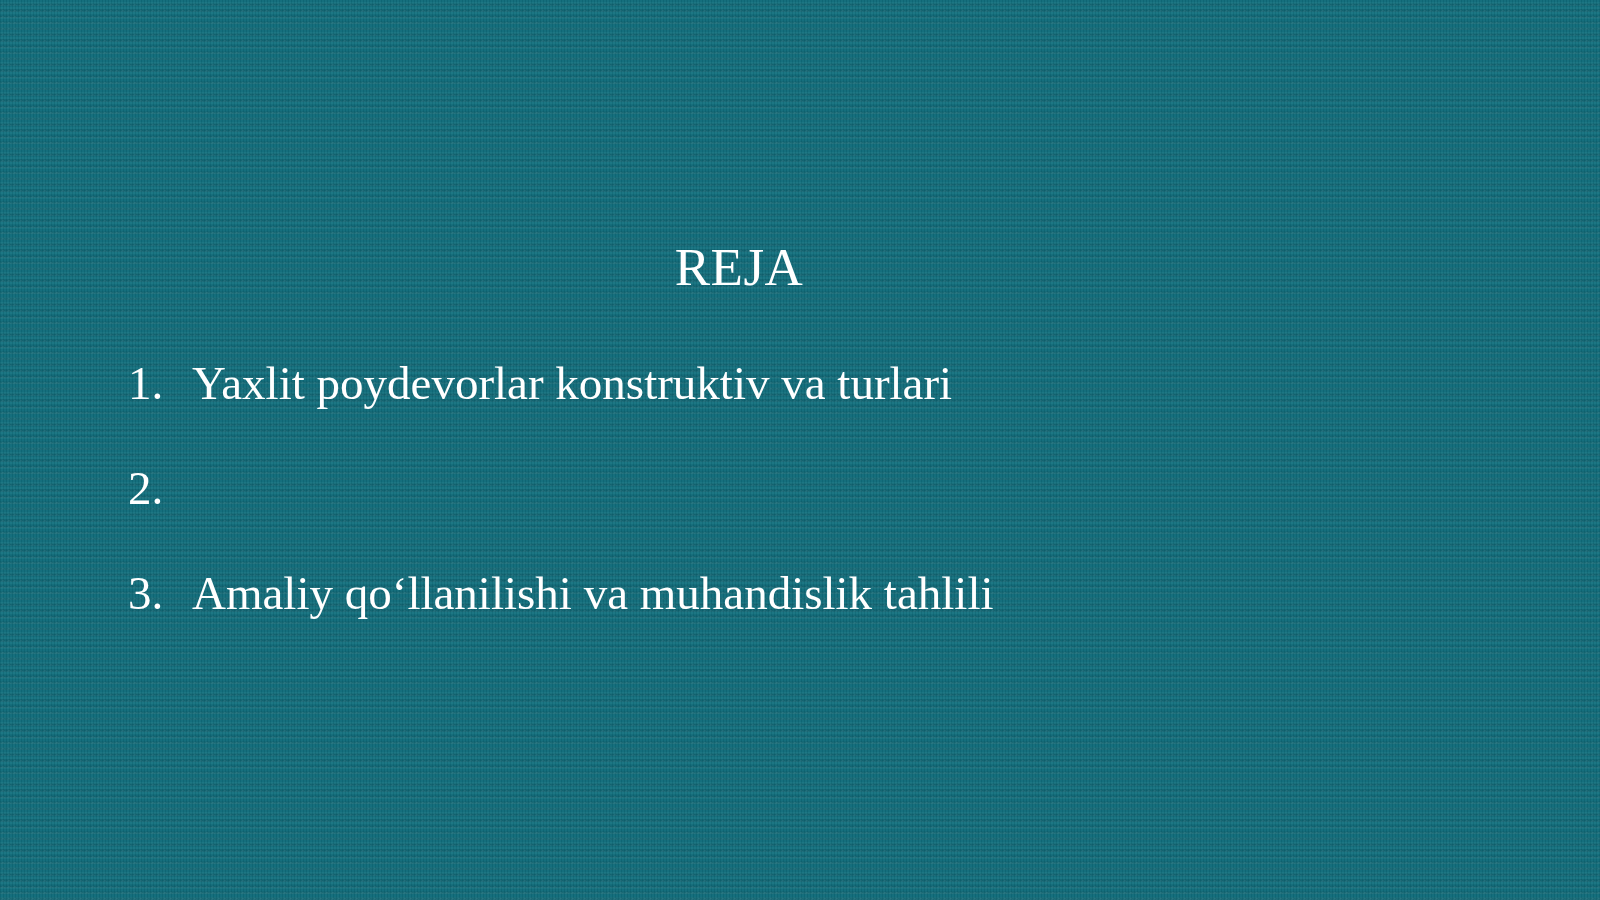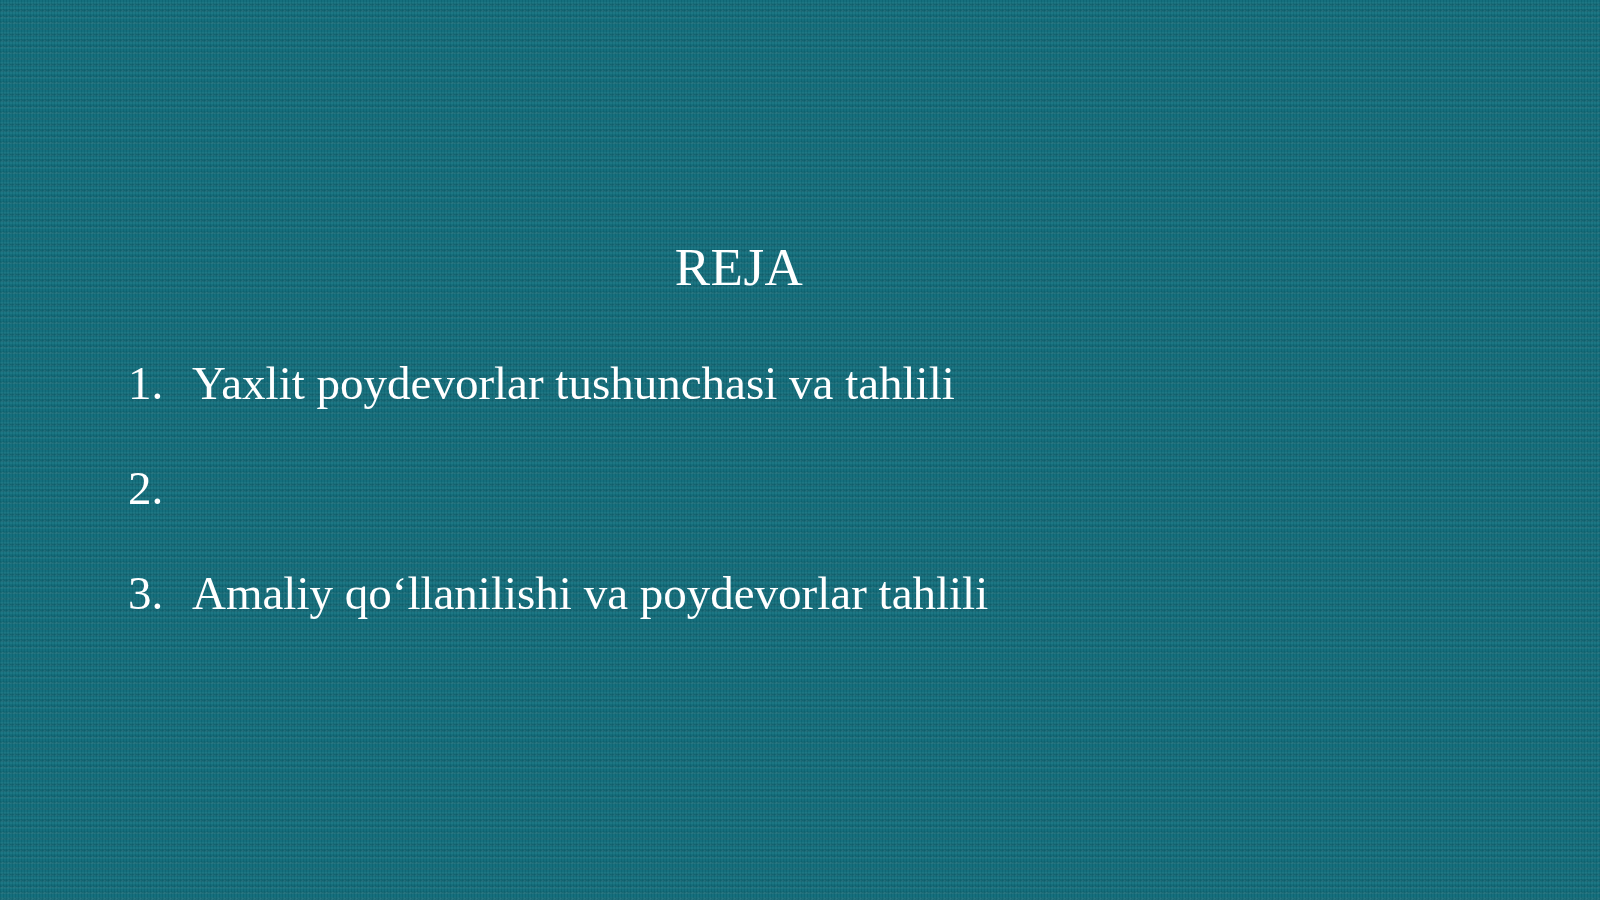--- a/index.html
+++ b/index.html
@@ -104,28 +104,28 @@
   <div id="texture"></div>
 
   <div id="content">
 
     <div class="slide-title">REJA</div>
 
     <ol class="reja-list">
 
       <li class="reja-item">
         <span class="reja-num">1.</span>
-        <span class="reja-text">Yaxlit poydevorlar tushunchasi va tahlili</span>
+        <span class="reja-text">Yaxlit poydevorlar konstruktiv va turlari</span>
       </li>
 
       <li class="reja-item">
         <span class="reja-num">2.</span>
       </li>
 
       <li class="reja-item">
         <span class="reja-num">3.</span>
-        <span class="reja-text">Amaliy qo‘llanilishi va poydevorlar tahlili</span>
+        <span class="reja-text">Amaliy qo‘llanilishi va muhandislik tahlili</span>
       </li>
 
     </ol>
 
   </div>
 </div>
 
 </body></html>

